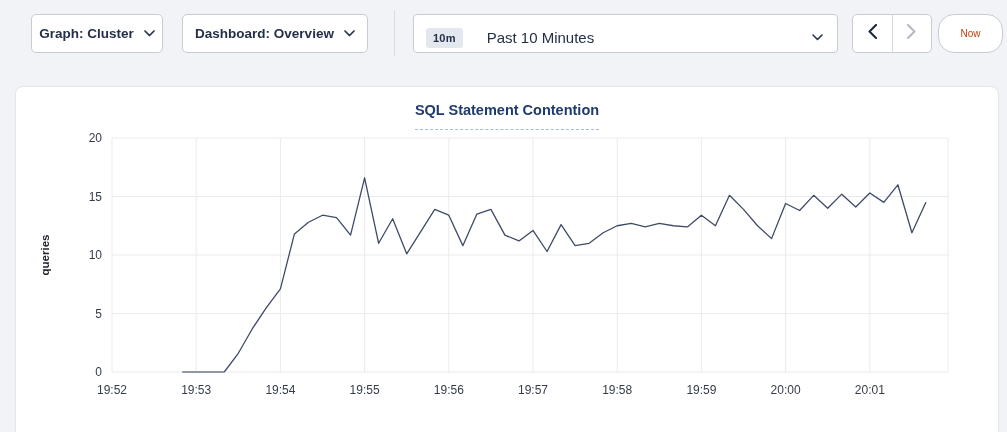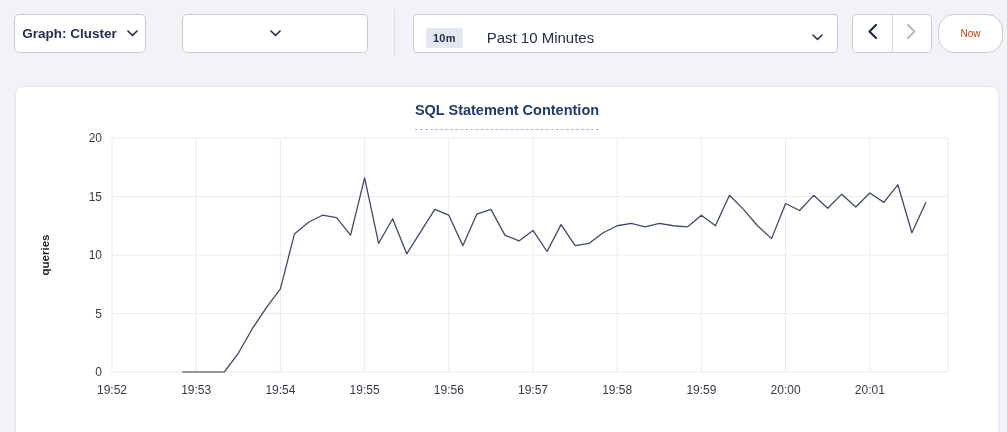--- a/index.html
+++ b/index.html
@@ -9,21 +9,21 @@
     font-family:"Liberation Sans",sans-serif;background:#f1f3f7;
   }
   
   .btn{
     position:absolute;top:14px;height:39px;background:#ffffff;
     border:1px solid #c6ccd6;border-radius:5px;display:flex;
     align-items:center;justify-content:center;gap:10px;cursor:pointer;
     color:#242f49;font-size:13.5px;font-weight:600;
   }
   .btn svg{display:block;}
-  #graph-btn{left:14px;width:132px;}
+  #graph-btn{left:31px;width:132px;}
   #dashboard-btn{left:182px;width:186px;}
   .toolbar-divider{
     position:absolute;left:394px;top:10px;width:1px;height:46px;background:#d8dce3;
   }
   #time-range{
     left:413px;width:425px;justify-content:flex-start;padding:8px 14px 0 12px;
     font-weight:500;border-radius:4px;
   }
   #time-range .badge{
     background:#e3e7ee;color:#242f49;font-size:11px;font-weight:700;
@@ -65,20 +65,21 @@
     <div class="btn" id="graph-btn">
       <span>Graph: Cluster</span>
       <span>
         <svg width="11" height="7" viewBox="0 0 11 7">
             <path d="M1 1 L5.5 5.5 L10 1" fill="none" stroke="#2a3550" stroke-width="1.7" stroke-linecap="round" stroke-linejoin="round"></path>
           </svg>
       </span>
     </div>
 
     <div class="btn" id="dashboard-btn">
+      <span>Dashboard: Overview</span>
       <span>
         <svg width="11" height="7" viewBox="0 0 11 7">
             <path d="M1 1 L5.5 5.5 L10 1" fill="none" stroke="#2a3550" stroke-width="1.7" stroke-linecap="round" stroke-linejoin="round"></path>
           </svg>
       </span>
     </div>
 
     <div class="toolbar-divider"></div>
 
     <div class="btn" id="time-range">

